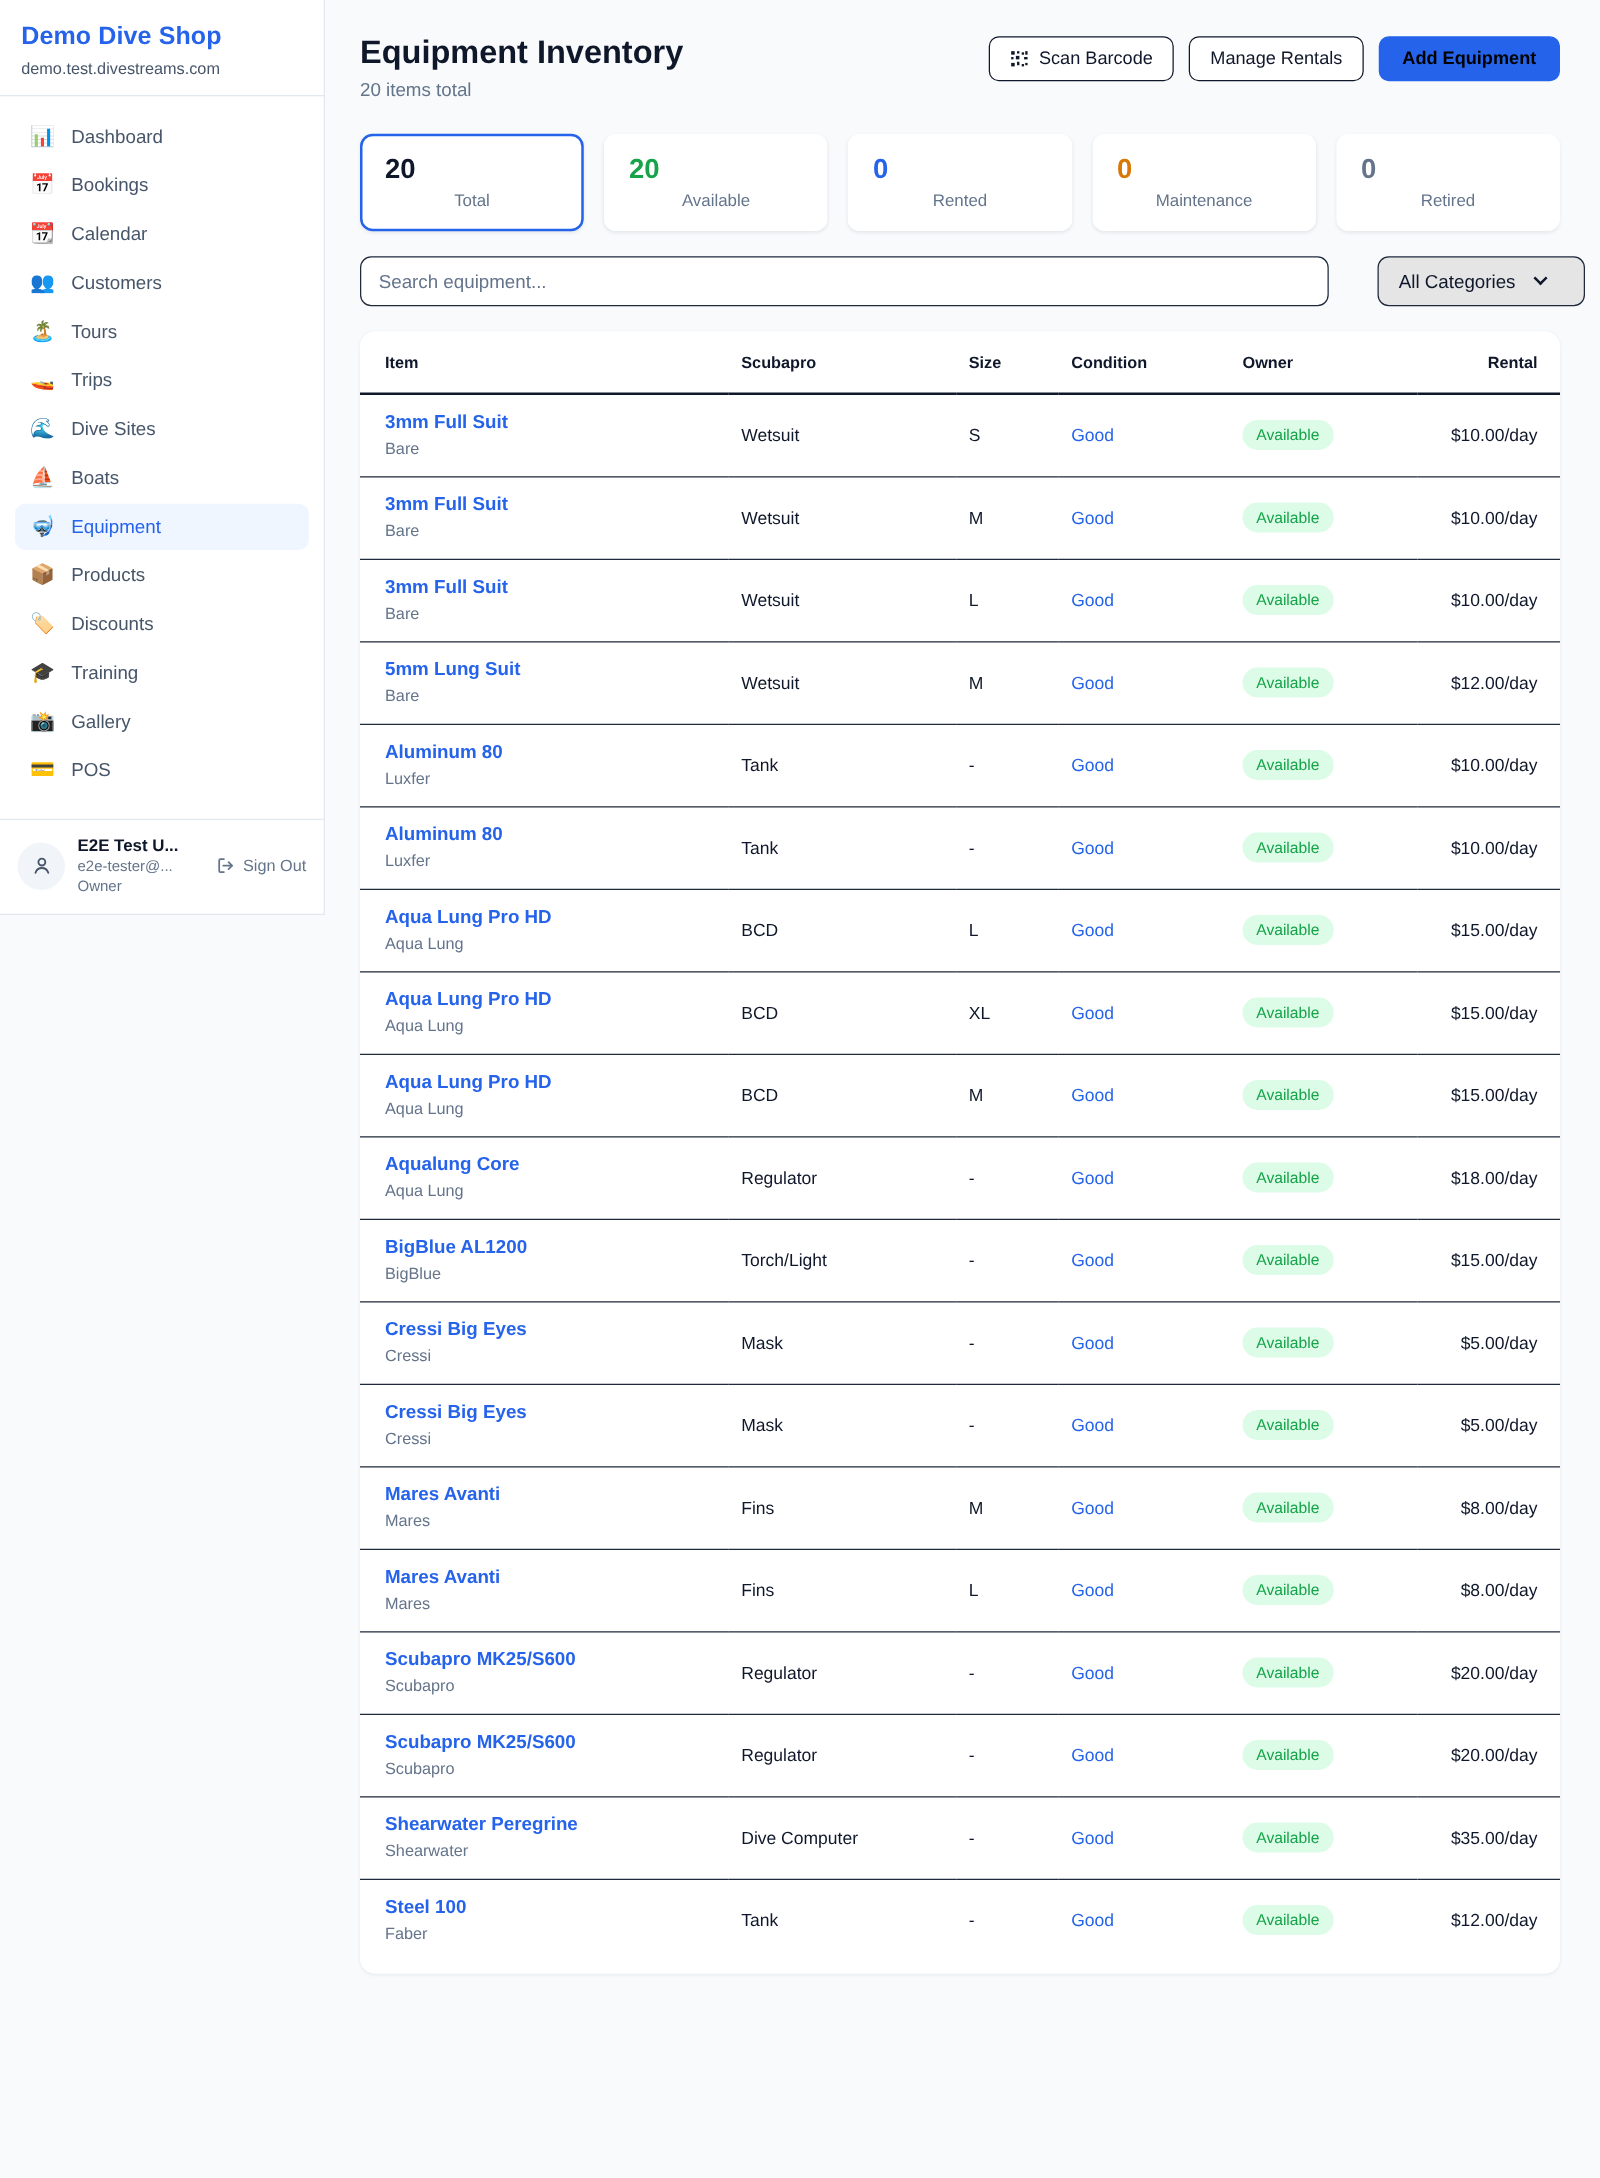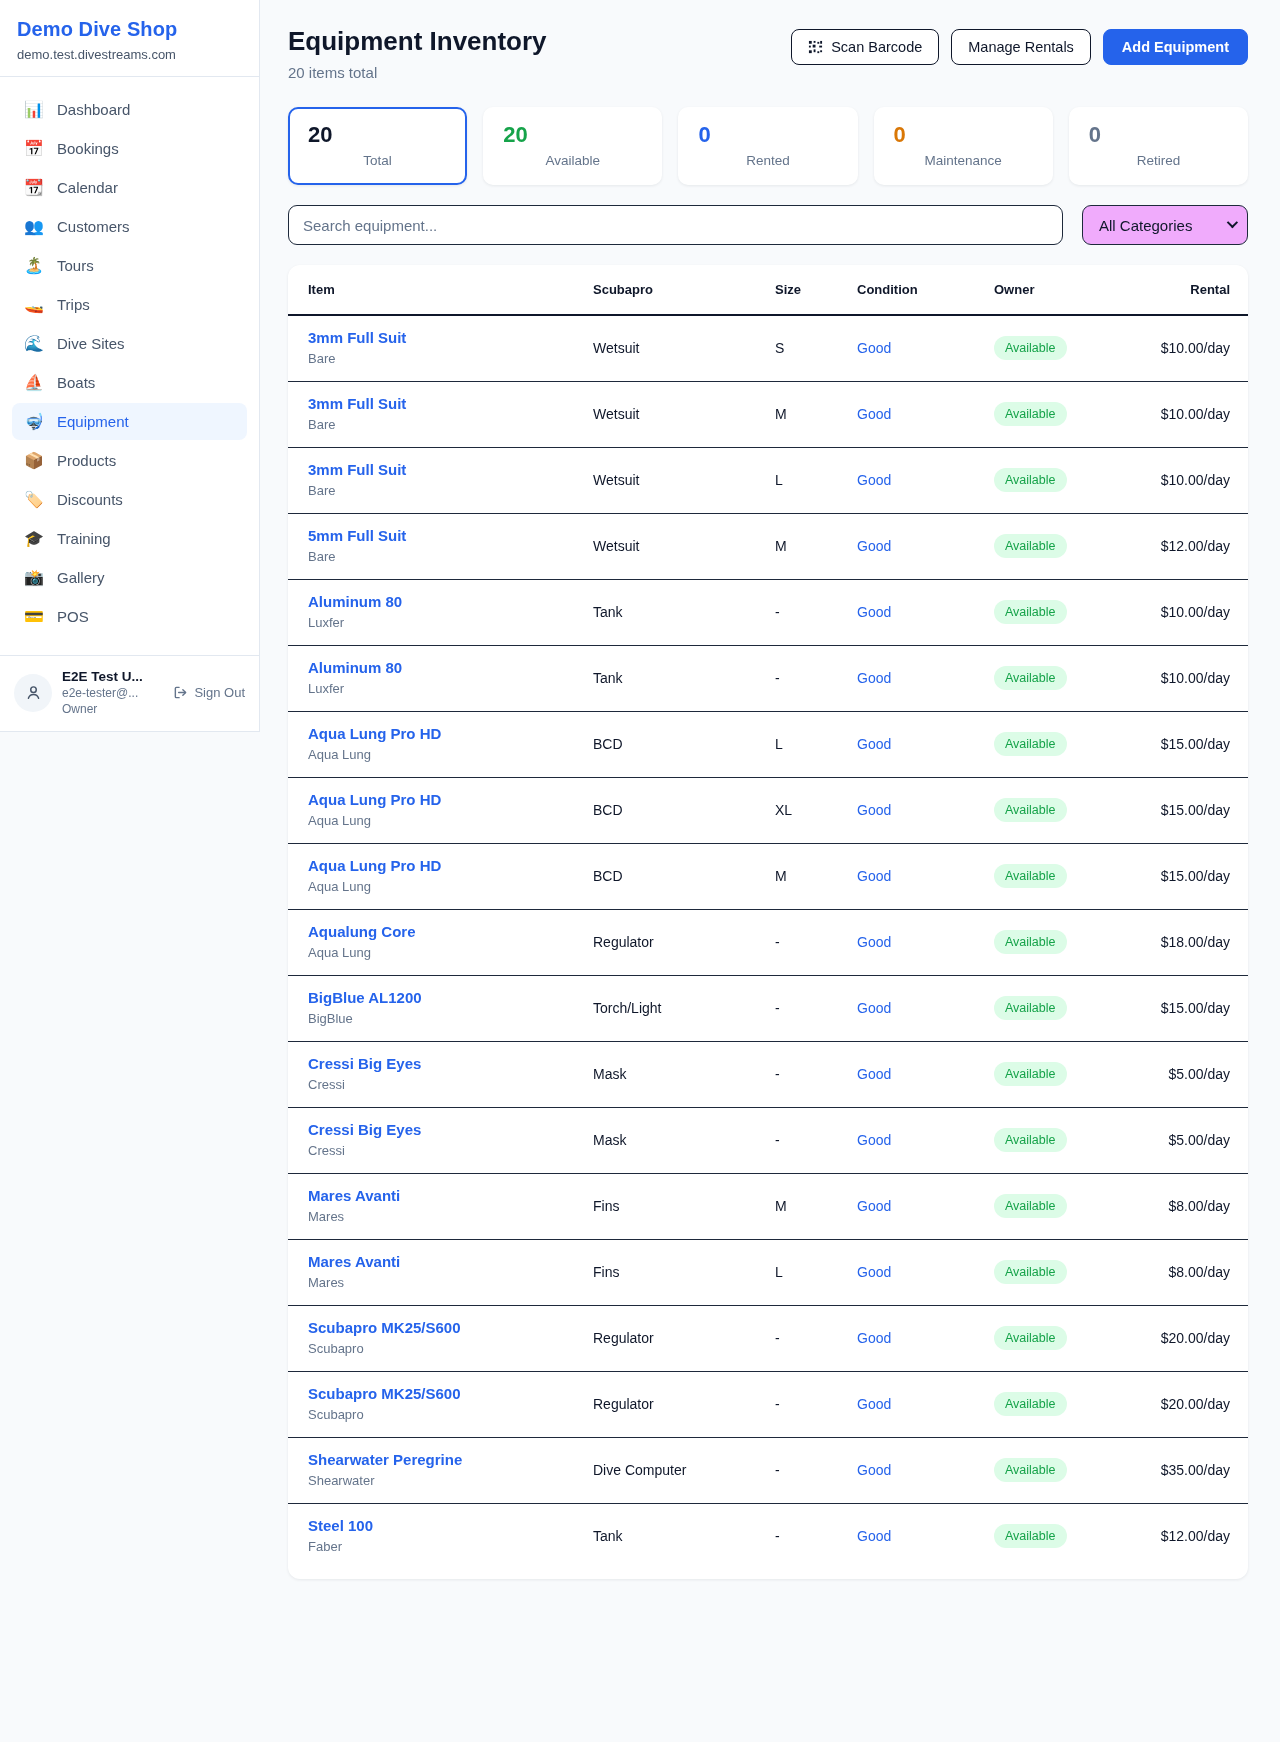--- a/index.html
+++ b/index.html
@@ -53,21 +53,21 @@
   .page-header { display: flex; justify-content: space-between; align-items: flex-start; }
   .page-title { font-size: 26px; font-weight: 700; color: #0f172a; }
   .page-subtitle { margin-top: 7px; font-size: 15px; color: #64748b; }
   .header-actions { display: flex; gap: 12px; padding-top: 3px; }
   .btn {
     display: inline-flex; align-items: center; gap: 8px;
     font-size: 14.5px; border-radius: 8px; padding: 9px 16px;
     cursor: pointer; font-family: inherit;
   }
   .btn-outline { background: #fff; border: 1px solid #0f172a; color: #0f172a; }
-  .btn-primary { background: #2563eb; border: 1px solid #2563eb; color: #ffffff; font-weight: 700; padding: 9px 18px; }
+  .btn-primary { background: #2563eb; border: 1px solid #2563eb; color: #000000; font-weight: 700; padding: 9px 18px; }
   
   .stats-row { display: flex; gap: 16px; margin-top: 26px; }
   .stat-card {
     flex: 1 1 0; background: #fff; border-radius: 10px;
     border: 2px solid transparent;
     box-shadow: 0 1px 3px rgba(15,23,42,.08);
     padding: 13px 18px 15px;
   }
   .stat-card.selected { border-color: #2563eb; }
   .stat-value { font-size: 22px; font-weight: 700; }
@@ -78,22 +78,22 @@
     flex: 1 1 auto; height: 40px;
     border: 1px solid #1e293b; border-radius: 9px;
     padding: 0 14px; font-size: 15px; color: #0f172a;
     font-family: inherit; background: #fff; outline: none;
   }
   .search-input::placeholder { color: #64748b; }
   .select-wrap { position: relative; width: 166px; flex: 0 0 166px; }
   .select-wrap select {
     width: 100%; height: 40px; appearance: none; -webkit-appearance: none;
     border: 1px solid #1e293b; border-radius: 9px;
-    background: #f0abfc; font-size: 15px; color: #0f172a;
-    padding: 0 30px 0 16px; font-family: inherit; outline: none; cursor: pointer;
+    background: #e5e5e5; font-size: 15px; color: #0f172a;
+    padding: 0 30px 0 16px; font-family: inherit; outline: none; cursor: pointer; margin-left: 20px;
   }
   .select-caret {
     position: absolute; right: 13px; top: 15px;
     width: 8px; height: 8px; pointer-events: none;
     border-right: 2px solid #0f172a; border-bottom: 2px solid #0f172a;
     transform: rotate(45deg) translateY(-2px);
   }
   
   .table-card {
     margin-top: 20px; background: #fff; border-radius: 12px;
@@ -347,21 +347,21 @@
     </td>
     <td>Wetsuit</td>
     <td>L</td>
     <td class="cond">Good</td>
     <td><span class="badge">Available</span></td>
     <td class="rental">$10.00/day</td>
   </tr>
 
   <tr>
     <td>
-      <a class="item-link">5mm Full Suit</a>
+      <a class="item-link">5mm Lung Suit</a>
       <div class="item-brand">Bare</div>
     </td>
     <td>Wetsuit</td>
     <td>M</td>
     <td class="cond">Good</td>
     <td><span class="badge">Available</span></td>
     <td class="rental">$12.00/day</td>
   </tr>
 
   <tr>

